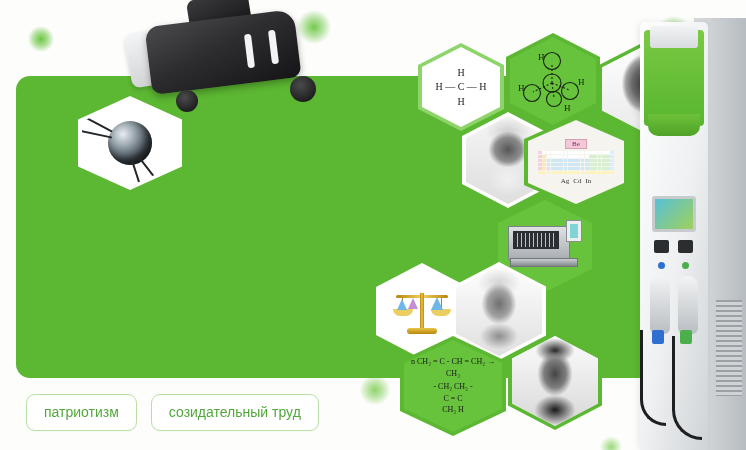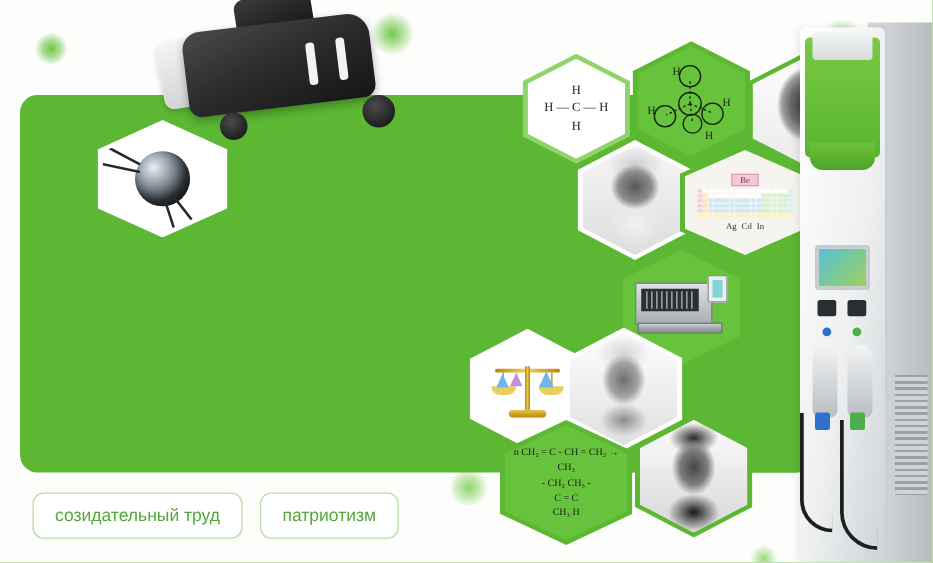--- a/index.html
+++ b/index.html
@@ -244,21 +244,21 @@
         <div class="ph">
           <div class="bg" style="background:
               radial-gradient(ellipse 24px 22px at 50% 38%, #5a5a5a 0%, #8c8c8c 55%, rgba(140,140,140,0) 82%),
               radial-gradient(ellipse 30px 20px at 50% 18%, #c9c9c9 0%, rgba(201,201,201,0) 75%),
               radial-gradient(ellipse 26px 22px at 50% 72%, #e8e8e8 0%, rgba(232,232,232,0) 76%),
               linear-gradient(180deg,#eceee9,#d4d8d0);"></div>
         </div>
       </div>
     </div>
 
-    <div class="hex ring-green" style="left:544px; top:116px; width:104px; height:92px;">
+    <div class="hex ring-green" style="left:524px; top:116px; width:104px; height:92px;">
       <div class="inner fill-white" style="flex-direction:column; gap:1px; background:#f6f4ef;">
         <div style="font-family:'Liberation Serif',serif; font-size:7px; color:#7d2f55; background:#f3c8d8;
                     padding:0 6px; border:.5px solid #d8a0b6; margin-bottom:1px;">Be</div>
         <div class="ptable">
           <span class="pcell" style="background:#f6cfe0"></span>
             <span class="pcell" style="background:#ffffff"></span>
           <span class="pcell" style="background:#ffffff"></span>
             <span class="pcell" style="background:#ffffff"></span>
           <span class="pcell" style="background:#ffffff"></span>
             <span class="pcell" style="background:#ffffff"></span>
@@ -473,17 +473,17 @@
     <div class="ch-conn" style="left:16px;"></div>
     <div class="ch-conn" style="left:44px;"></div>
     <span class="ch-tag" style="left:18px; background:#2f6fd0;"></span>
     <span class="ch-tag" style="left:46px; background:#4bb04b;"></span>
     <div class="ch-cable" style="left:6px; top:330px; width:26px; height:96px;"></div>
     <div class="ch-cable" style="left:38px; top:336px; width:30px; height:104px;"></div>
   </div>
 
 
   <div class="tags">
+    <span class="tag">патриотизм</span>
     <span class="tag">созидательный труд</span>
-    <span class="tag">патриотизм</span>
   </div>
 
 </div>
 
 </body></html>

